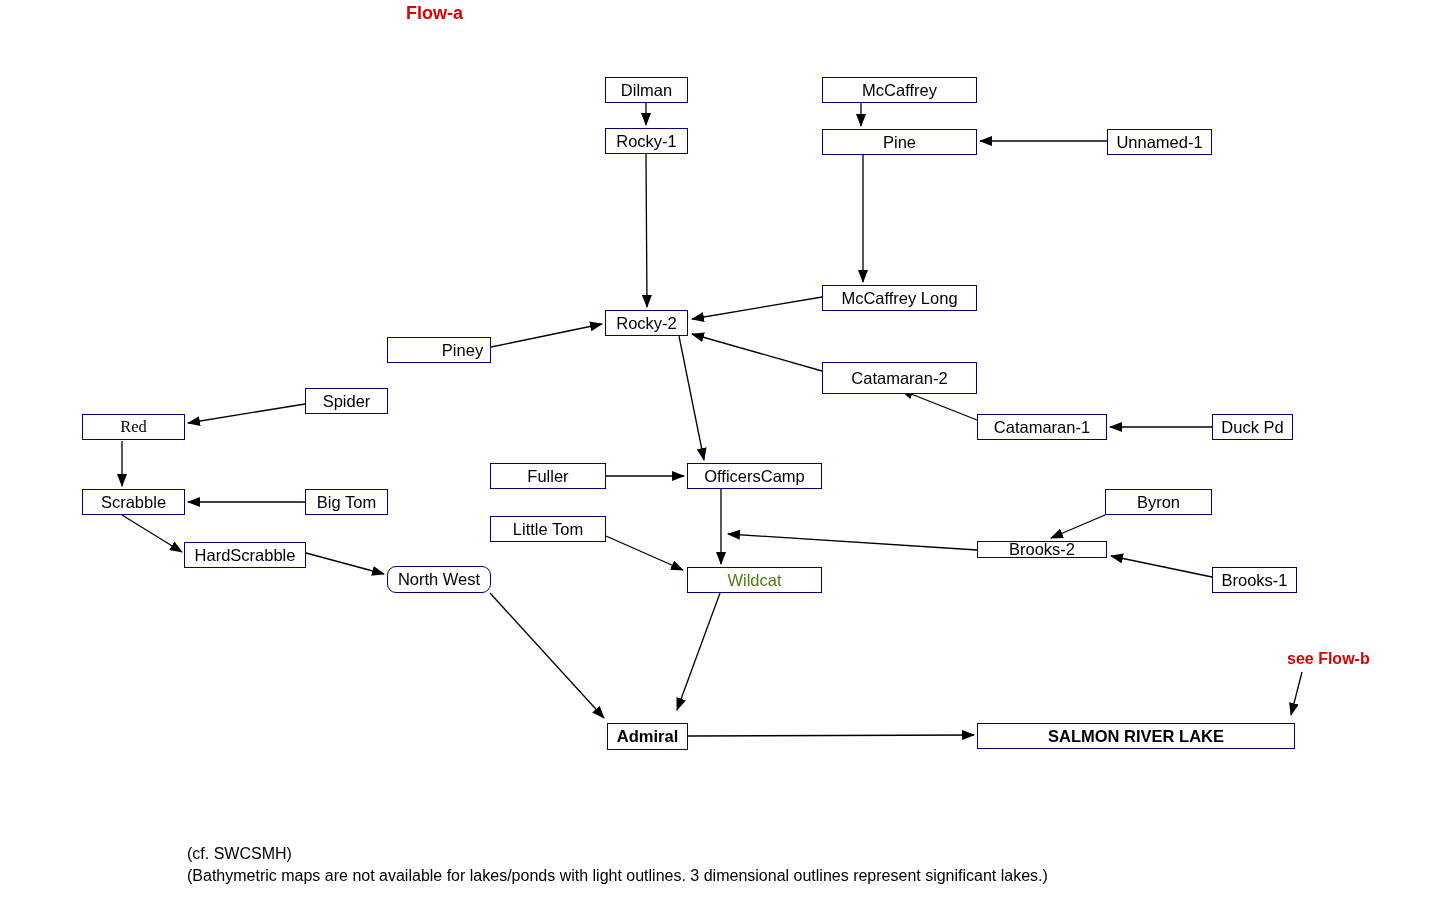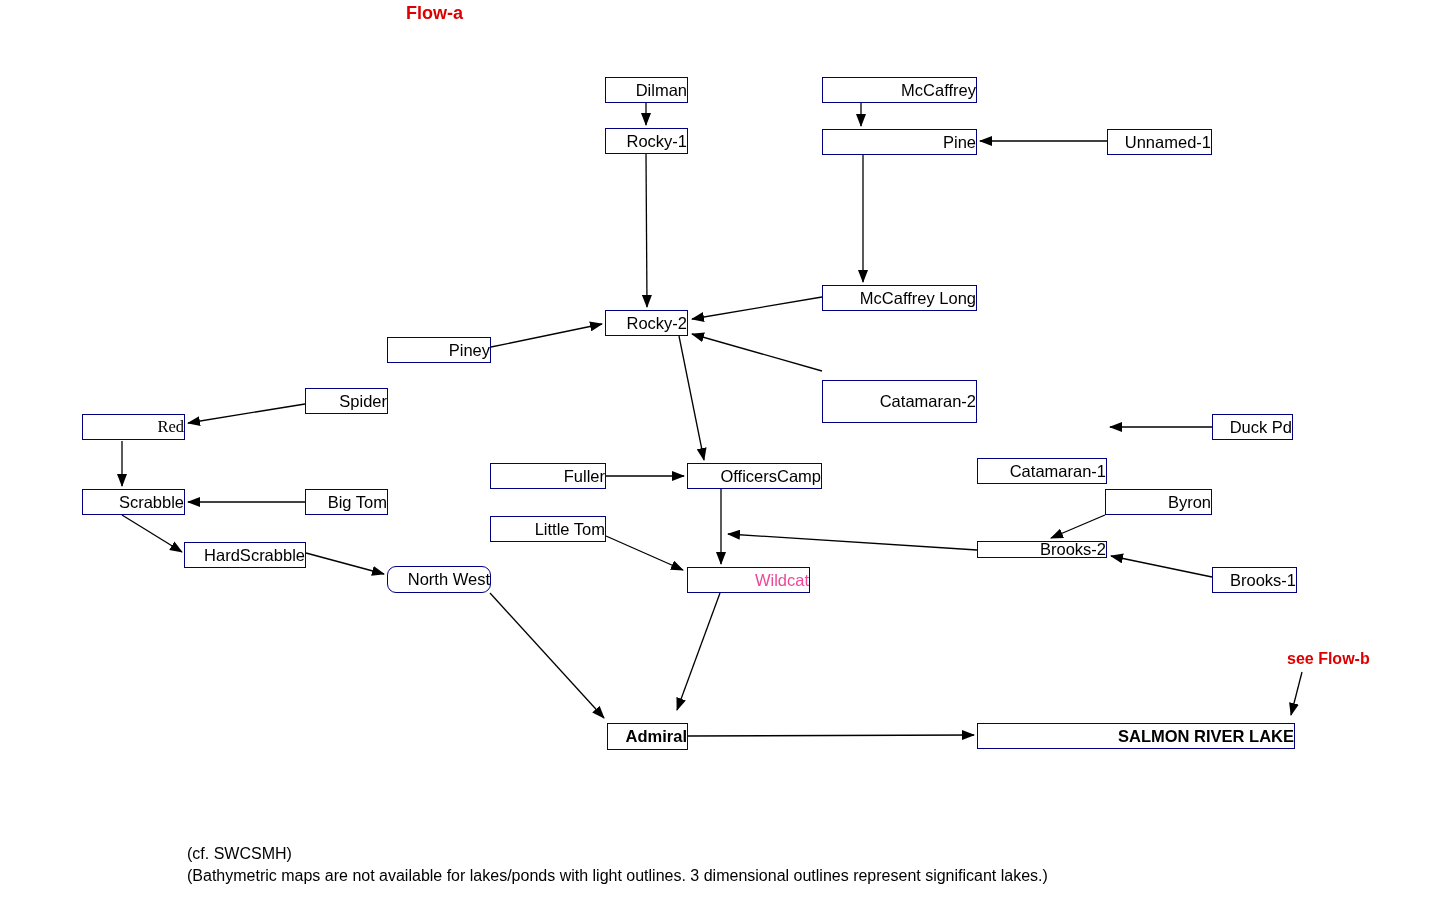--- a/index.html
+++ b/index.html
@@ -38,21 +38,21 @@
     font-weight: bold;
     white-space: nowrap;
   }
   .node {
     position: absolute;
     box-sizing: border-box;
     border: 1.5px solid #000080;
     background: #ffffff;
     display: flex;
     align-items: center;
-    justify-content: flex-end;
+    justify-content: center;
     font-size: 16.5px;
     color: #000000;
     white-space: nowrap;
   }
   .node.bold {
     font-weight: bold;
   }
   #footnotes {
     position: absolute;
     left: 187px;
@@ -124,30 +124,30 @@
       </div>
       <div class="node" style="left: 822px; top: 285px; width: 155px; height: 26px; border-color: rgb(0, 0, 128); color: rgb(0, 0, 0);">
         <span>McCaffrey Long</span>
       </div>
       <div class="node" style="left: 605px; top: 310px; width: 83px; height: 26px; border-color: rgb(0, 0, 128); color: rgb(0, 0, 0);">
         <span>Rocky-2</span>
       </div>
       <div class="node" style="left: 387px; top: 337px; width: 104px; height: 26px; border-color: rgb(0, 0, 128); color: rgb(0, 0, 0); padding-left: 47px;">
         <span>Piney</span>
       </div>
-      <div class="node" style="left: 822px; top: 380px; width: 155px; height: 43px; border-color: rgb(0, 0, 128); color: rgb(0, 0, 0);">
+      <div class="node" style="left: 822px; top: 362px; width: 155px; height: 32px; border-color: rgb(0, 0, 128); color: rgb(0, 0, 0);">
         <span>Catamaran-2</span>
       </div>
       <div class="node" style="left: 305px; top: 388px; width: 83px; height: 26px; border-color: rgb(0, 0, 128); color: rgb(0, 0, 0);">
         <span>Spider</span>
       </div>
       <div class="node" style="left: 82px; top: 414px; width: 103px; height: 26px; border-color: rgb(0, 0, 128); color: rgb(0, 0, 0); font-family: Liberation Serif, serif;">
         <span>Red</span>
       </div>
-      <div class="node" style="left: 977px; top: 414px; width: 130px; height: 26px; border-color: rgb(0, 0, 128); color: rgb(0, 0, 0); margin-top: 44px;">
+      <div class="node" style="left: 977px; top: 414px; width: 130px; height: 26px; border-color: rgb(0, 0, 128); color: rgb(0, 0, 0);">
         <span>Catamaran-1</span>
       </div>
       <div class="node" style="left: 1212px; top: 414px; width: 81px; height: 26px; border-color: rgb(0, 0, 128); color: rgb(0, 0, 0);">
         <span>Duck Pd</span>
       </div>
       <div class="node" style="left: 490px; top: 463px; width: 116px; height: 26px; border-color: rgb(0, 0, 128); color: rgb(0, 0, 0);">
         <span>Fuller</span>
       </div>
       <div class="node" style="left: 687px; top: 463px; width: 135px; height: 26px; border-color: rgb(0, 0, 128); color: rgb(0, 0, 0);">
         <span>OfficersCamp</span>
@@ -163,21 +163,21 @@
       </div>
       <div class="node" style="left: 490px; top: 516px; width: 116px; height: 26px; border-color: rgb(0, 0, 128); color: rgb(0, 0, 0);">
         <span>Little Tom</span>
       </div>
       <div class="node" style="left: 184px; top: 542px; width: 122px; height: 26px; border-color: rgb(0, 0, 128); color: rgb(0, 0, 0);">
         <span>HardScrabble</span>
       </div>
       <div class="node" style="left: 977px; top: 541px; width: 130px; height: 17px; border-color: rgb(0, 0, 128); color: rgb(0, 0, 0);">
         <span>Brooks-2</span>
       </div>
-      <div class="node" style="left: 687px; top: 567px; width: 123px; height: 26px; border-color: rgb(0, 0, 128); color: #ec4899;">
+      <div class="node" style="left: 687px; top: 567px; width: 135px; height: 26px; border-color: rgb(0, 0, 128); color: #4d7c0f;">
         <span>Wildcat</span>
       </div>
       <div class="node" style="left: 1212px; top: 567px; width: 85px; height: 26px; border-color: rgb(0, 0, 128); color: rgb(0, 0, 0);">
         <span>Brooks-1</span>
       </div>
       <div class="node" style="left: 387px; top: 566px; width: 104px; height: 27px; border-color: rgb(0, 0, 128); color: rgb(0, 0, 0); border-radius: 9px;">
         <span>North West</span>
       </div>
       <div class="node bold" style="left: 607px; top: 723px; width: 81px; height: 27px; border-color: rgb(0, 0, 128); color: rgb(0, 0, 0);">
         <span>Admiral</span>

